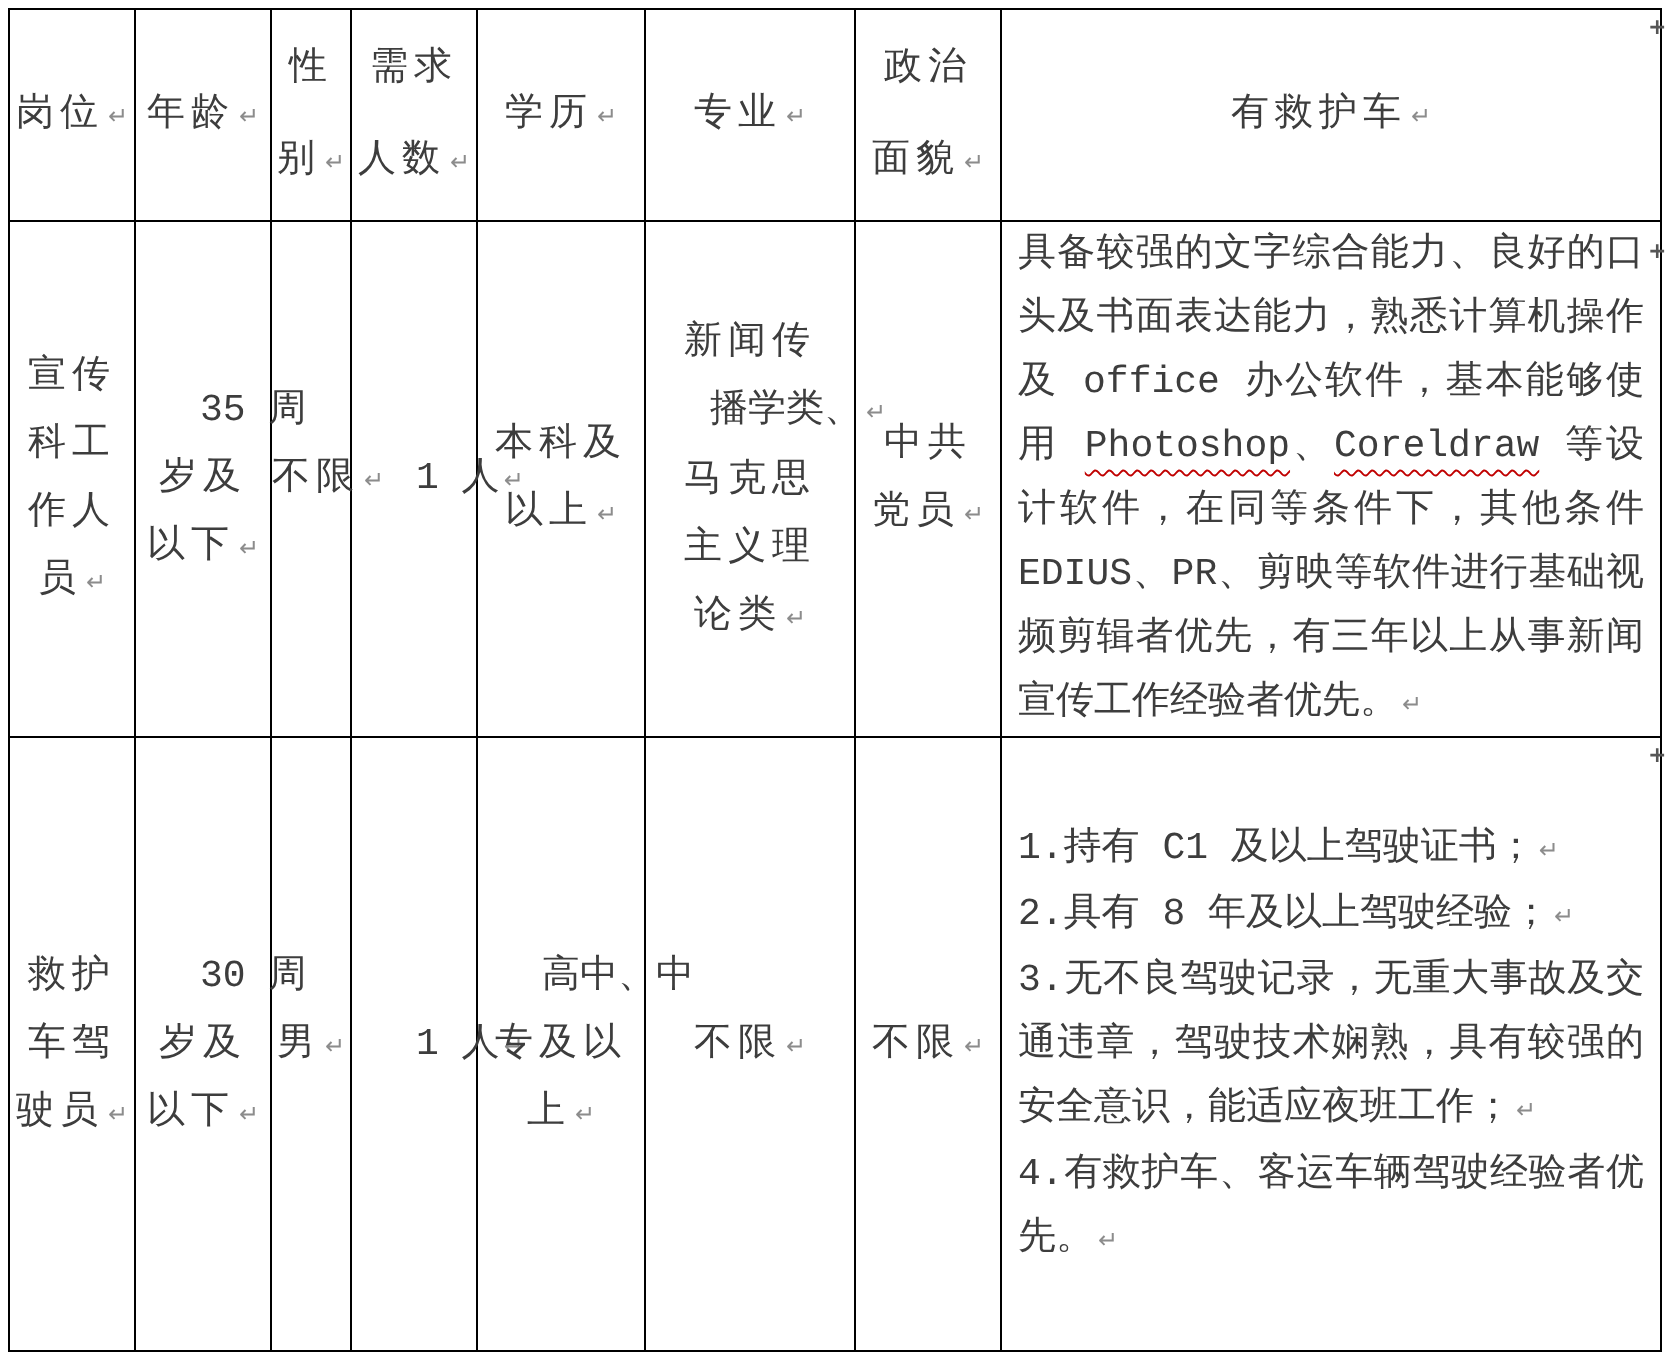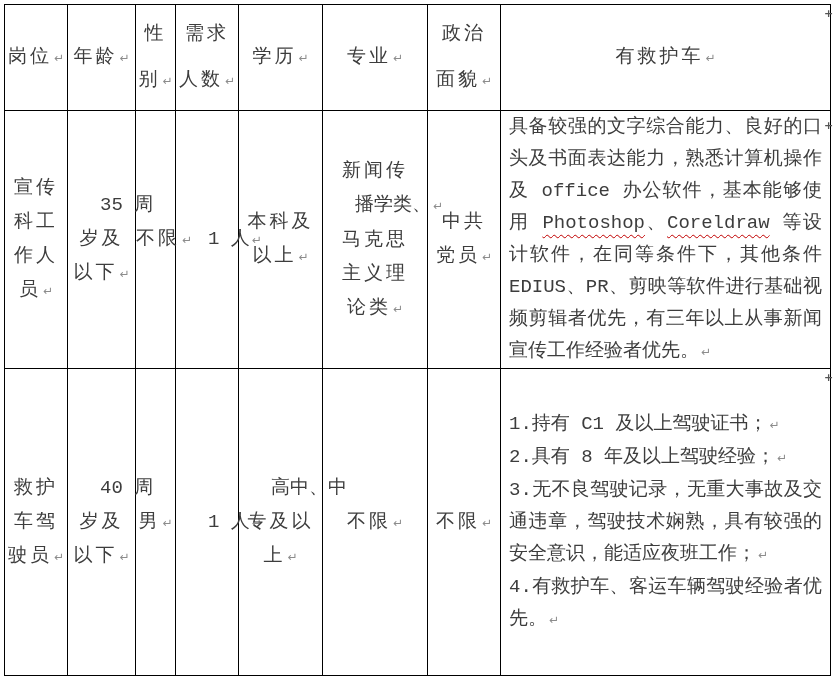--- a/index.html
+++ b/index.html
@@ -116,21 +116,21 @@
       </td>
     </tr>
 
     <tr class="r2">
       <td class="c">
         <div class="ln"><span>救护</span></div>
         <div class="ln"><span>车驾</span></div>
         <div class="ln"><span>驶员</span><span class="pm">↵</span></div>
       </td>
       <td class="c">
-        <div class="ln tight"><span>40 周</span></div>
+        <div class="ln tight"><span>30 周</span></div>
         <div class="ln"><span>岁及</span></div>
         <div class="ln"><span>以下</span><span class="pm">↵</span></div>
       </td>
       <td class="c">
         <div class="ln"><span>男</span><span class="pm">↵</span></div>
       </td>
       <td class="c">
         <div class="ln tight"><span>1 人</span><span class="pm">↵</span></div>
       </td>
       <td class="c">

